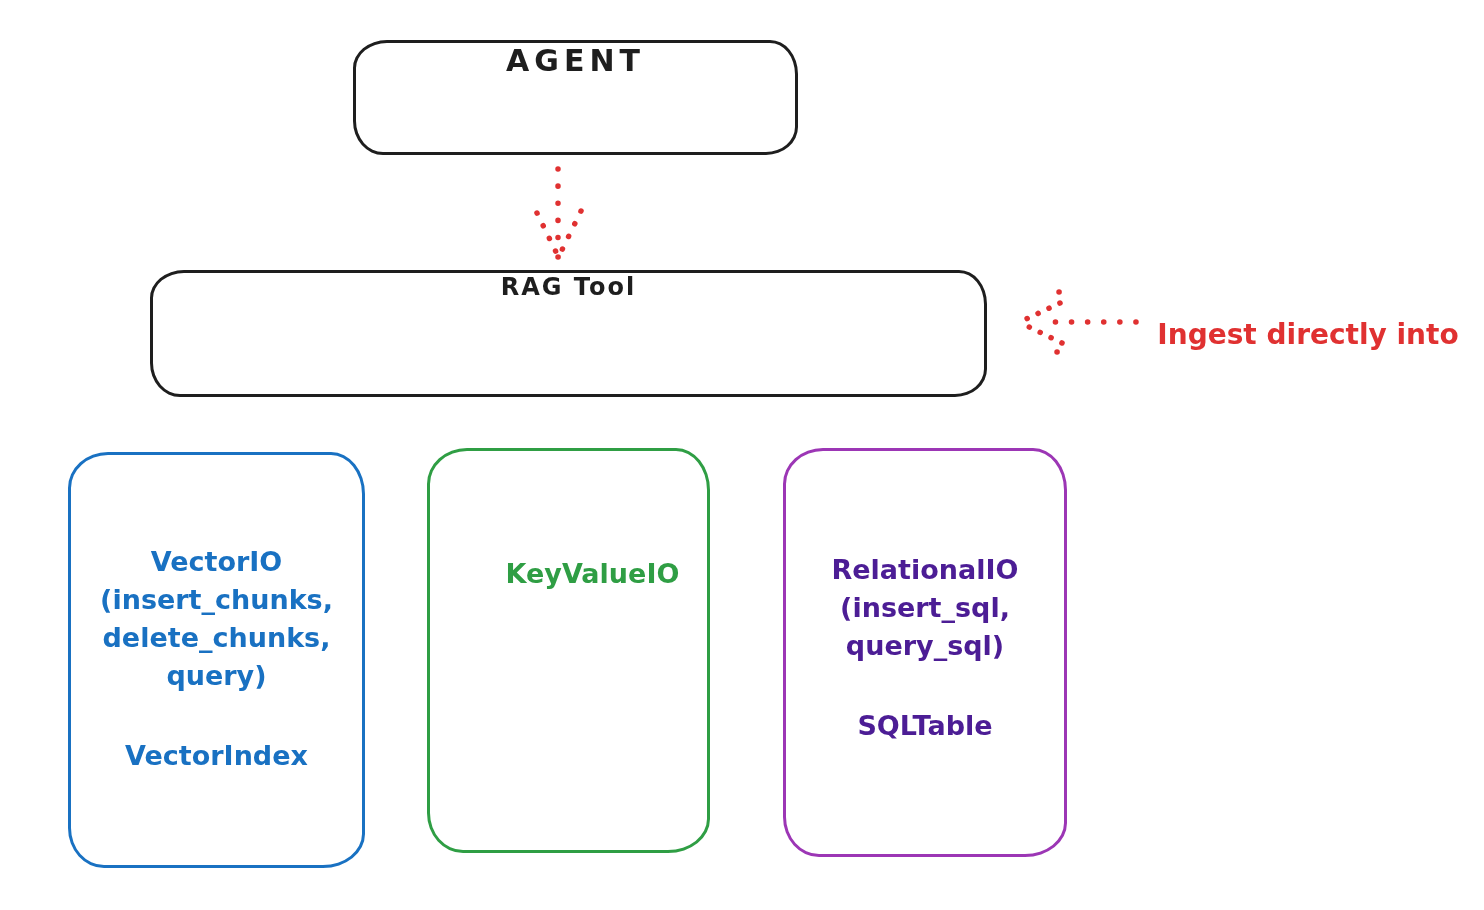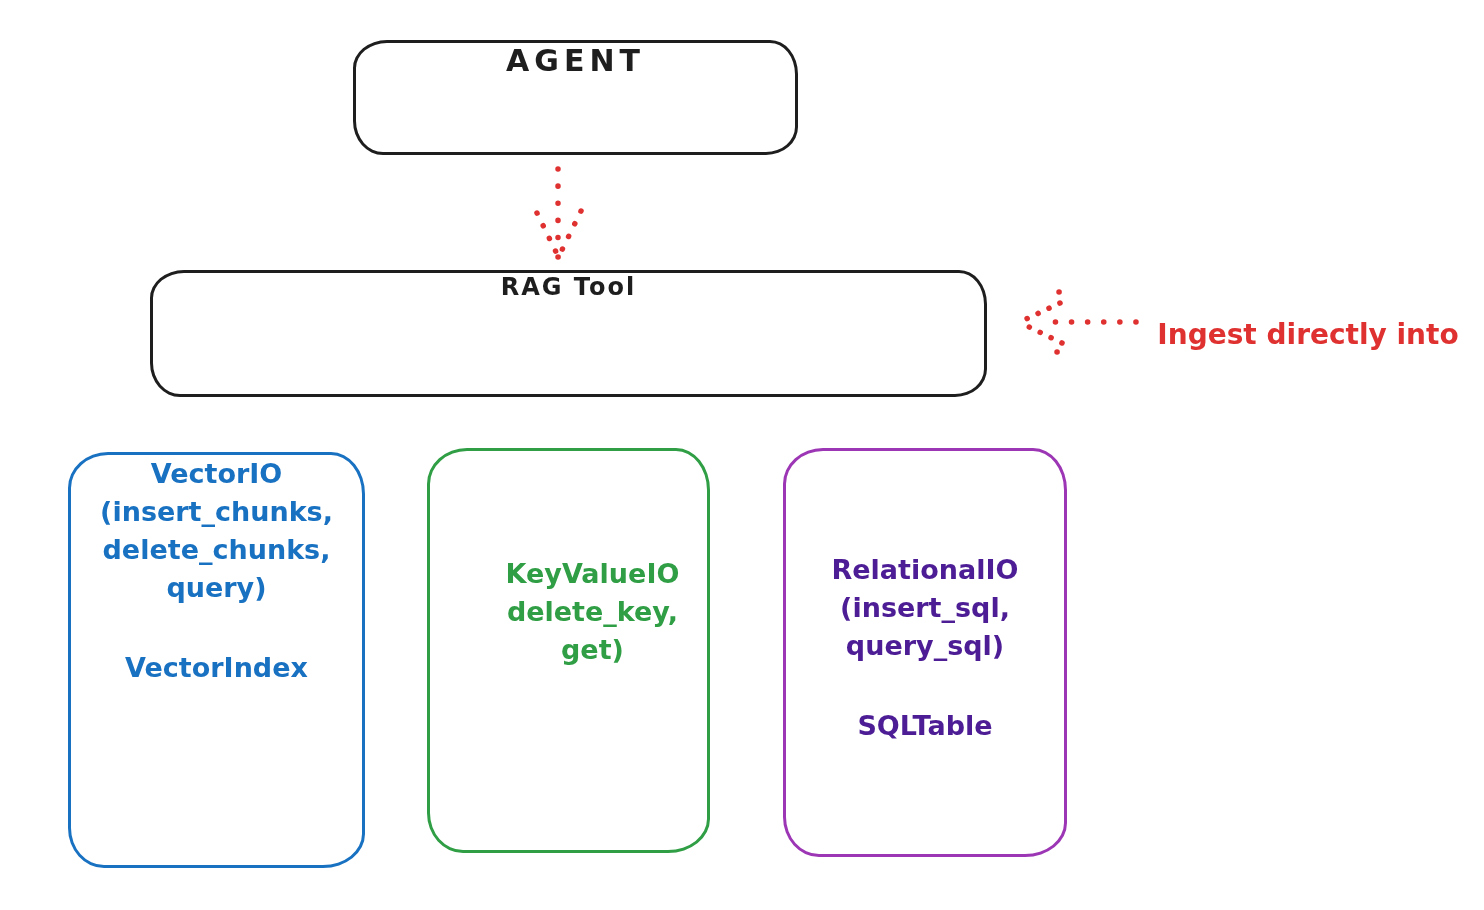--- a/index.html
+++ b/index.html
@@ -60,20 +60,21 @@
   .io-box .io-footer {
     font-size: 27px;
     line-height: 38px;
     margin-top: 42px;
   }
   .box-blue {
     left: 68px; top: 452px;
     width: 297px; height: 416px;
     border-color: #1971c2;
     color: #1971c2;
+    padding-top: 88px;
   }
   .box-green {
     left: 427px; top: 448px;
     width: 283px; height: 405px;
     border-color: #2f9e44;
     color: #2f9e44;
     padding-top: 104px;
     padding-left: 48px;
   }
   .box-purple {
@@ -127,21 +128,20 @@
       <div>(insert_chunks,</div>
       <div>delete_chunks,</div>
       <div>query)</div>
     </div>
     <div class="io-footer">VectorIndex</div>
   </div>
 
   <div class="sketch-box io-box box-green">
     <div class="io-content">
       <div>KeyValueIO</div>
-      <div>delete_key, get)</div>
     </div>
   </div>
 
   <div class="sketch-box io-box box-purple">
     <div class="io-content">
       <div>RelationalIO</div>
       <div>(insert_sql,</div>
       <div>query_sql)</div>
     </div>
     <div class="io-footer">SQLTable</div>

